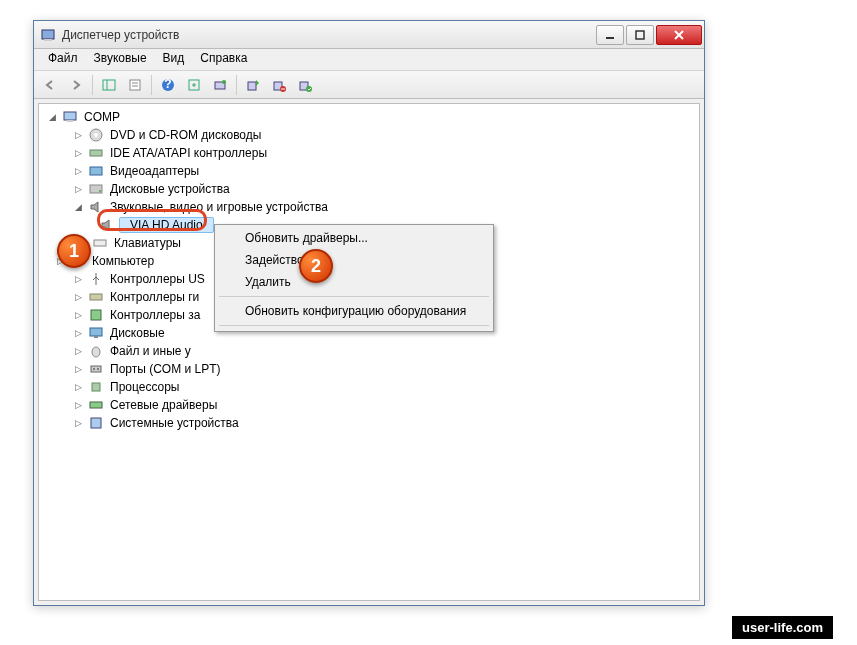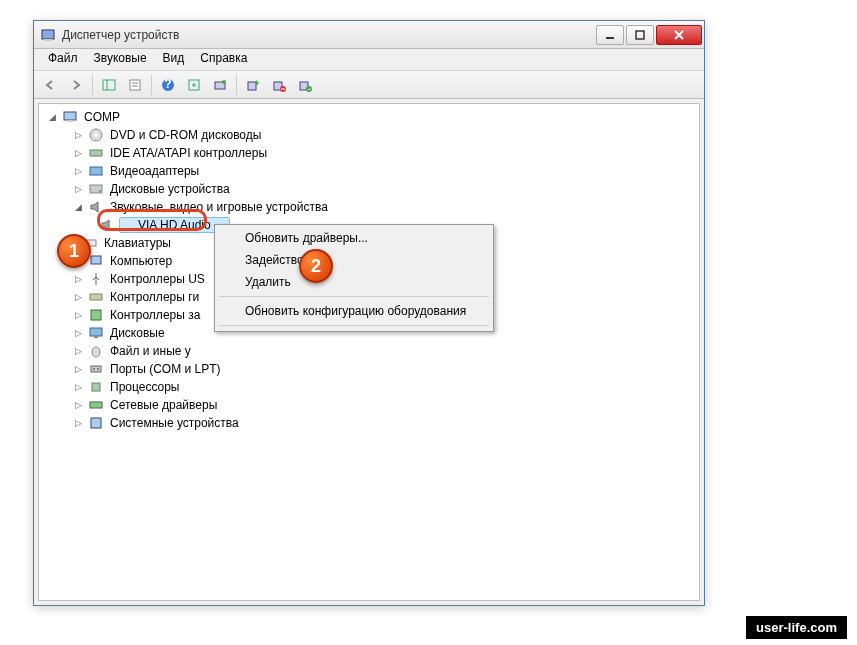--- a/index.html
+++ b/index.html
@@ -14,29 +14,29 @@
 .menubar { height: 22px; background: #f0f0f0; display: flex; align-items: flex-start; padding-left: 6px; border-bottom: 1px solid #d4d4d4; }
 .menu-item { padding: 2px 8px; color: #000; cursor: default; }
 .toolbar { height: 28px; background: linear-gradient(#f7f7f7,#e9e9e9); display: flex; align-items: center; padding-left: 4px; gap: 2px; border-bottom: 1px solid #bbb; }
 .tool-btn { width: 24px; height: 22px; display: flex; align-items: center; justify-content: center; border: 1px solid transparent; cursor: pointer; }
 .tool-sep { width: 1px; height: 20px; background: #ccc; margin: 0 2px; }
 .content { flex: 1; margin: 4px; background: #fff; border: 1px solid #bdbdbd; overflow: auto; position: relative; }
 .tree { padding: 4px 0; }
 .tree-row { display: flex; align-items: center; height: 18px; padding-left: 8px; white-space: nowrap; }
 .tree-row .toggle { width: 11px; height: 11px; margin-right: 4px; display: flex; align-items: center; justify-content: center; font-size: 9px; color: #666; }
 .tree-row .node-icon { width: 16px; height: 16px; margin-right: 4px; flex-shrink: 0; }
-.tree-row.selected .label-wrap { background: #cde8ff; border: 1px solid #7dbef1; border-radius: 2px; padding: 0 18px; }
+.tree-row.selected .label-wrap { background: #cde8ff; border: 1px solid #7dbef1; border-radius: 2px; padding: 0 10px; }
 .label-wrap { padding: 0 2px; }
 .highlight-red { position: absolute; border: 3px solid #d42; border-radius: 10px; pointer-events: none; }
 .badge { position: absolute; width: 34px; height: 34px; border-radius: 50%; background: radial-gradient(circle at 30% 30%, #ff8a3a, #d33400); color: #fff; font-weight: bold; font-size: 18px; display: flex; align-items: center; justify-content: center; border: 2px solid #b02a00; box-shadow: 0 2px 4px rgba(0,0,0,.4); z-index: 50; }
 .context-menu { position: absolute; background: #f0f0f0; border: 1px solid #999; box-shadow: 2px 2px 4px rgba(0,0,0,.3); padding: 2px; z-index: 40; }
 .ctx-item { padding: 4px 30px 4px 28px; cursor: default; white-space: nowrap; }
 .ctx-sep { height: 1px; background: #ccc; margin: 3px 2px; }
 .ctx-bold { font-weight: bold; }
-.watermark { position: absolute; bottom: 6px; right: 10px; background: #000; color: #fff; font-family: Arial; font-size: 13px; font-weight: bold; padding: 4px 10px; }
+.watermark { position: absolute; bottom: 6px; right: 24px; background: #000; color: #fff; font-family: Arial; font-size: 13px; font-weight: bold; padding: 4px 10px; }
 svg { display: block; }
 </style>
 </head>
 <body>
 
 <div class="window">
   <div class="titlebar">
     <span class="title-icon">
       <svg viewBox="0 0 16 16">
           <rect x="2" y="3" width="12" height="9" fill="#88aadd" stroke="#336"></rect>
@@ -199,30 +199,30 @@
           <span class="label-wrap">Звуковые, видео и игровые устройства</span>
         </div>
       <div class="tree-row selected" style="padding-left:60px">
           <span class="node-icon">
             <svg viewBox="0 0 16 16">
               <path d="M3 6 L6 6 L10 3 L10 13 L6 10 L3 10 Z" fill="#aaa" stroke="#666"></path>
             </svg>
           </span>
           <span class="label-wrap">VIA HD Audio</span>
         </div>
-      <div class="tree-row" style="padding-left:28px">
+      <div class="tree-row" style="padding-left:38px">
           <span class="toggle">▷</span>
           <span class="node-icon">
             <svg viewBox="0 0 16 16">
               <rect x="2" y="5" width="12" height="6" fill="#eee" stroke="#888"></rect>
             </svg>
           </span>
           <span class="label-wrap">Клавиатуры</span>
         </div>
-      <div class="tree-row" style="padding-left:34px">
+      <div class="tree-row" style="padding-left:16px">
           <span class="toggle">▷</span>
           <span class="node-icon">
             <svg viewBox="0 0 16 16">
               <rect x="3" y="3" width="10" height="8" fill="#ace" stroke="#447"></rect>
             </svg>
           </span>
           <span class="label-wrap">Компьютер</span>
         </div>
       <div class="tree-row" style="padding-left:34px">
           <span class="toggle">▷</span>

